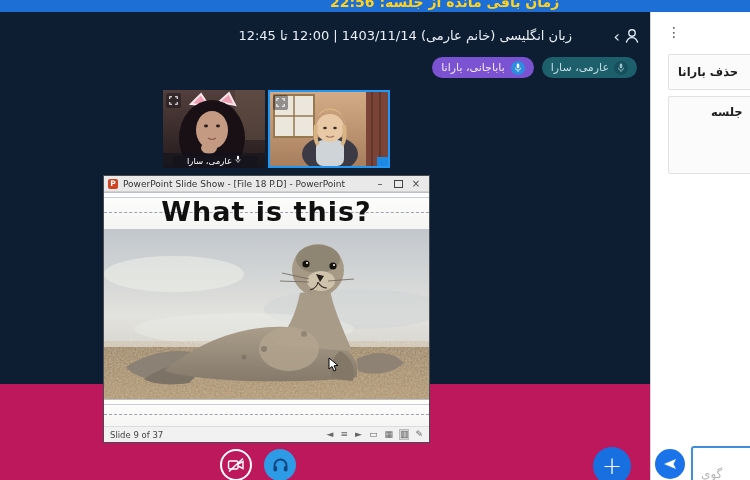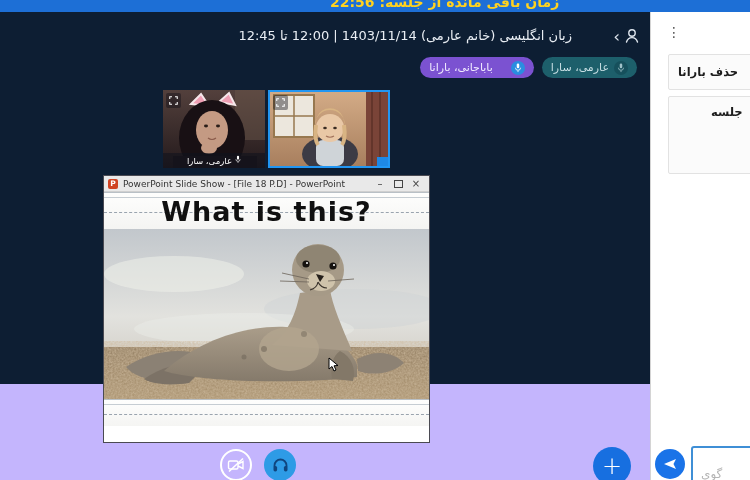--- a/index.html
+++ b/index.html
@@ -1,33 +1,33 @@
 <!DOCTYPE html>
 <html><head>
 <meta charset="utf-8">
 <style>
   html,body{margin:0;padding:0;}
   body{font-family:"DejaVu Sans","Liberation Sans",sans-serif;}
-  .screen{position:relative;width:750px;height:480px;overflow:hidden;background:#c4b5fd;}
+  .screen{position:relative;width:750px;height:480px;overflow:hidden;background:#be185d;}
 
   
   .topbar{position:absolute;left:0;top:0;width:750px;height:12px;background:#1d6fd6;overflow:hidden;z-index:30;}
   .topbar-text{position:absolute;left:330px;top:-6px;font-size:14px;font-weight:700;color:#ffd21f;white-space:nowrap;}
 
   
   .main{position:absolute;left:0;top:12px;width:650px;height:372px;background:#0d1e33;}
 
   .header-title{position:absolute;top:16px;right:78px;font-size:13px;color:#e9eef4;white-space:nowrap;direction:rtl;}
   .participants-toggle{position:absolute;top:12px;right:8px;width:44px;height:28px;display:flex;align-items:center;justify-content:flex-end;gap:2px;color:#dfe6ee;cursor:pointer;}
   .participants-toggle .chev{font-size:16px;line-height:1;margin-top:-2px;}
 
   
   .pills{position:absolute;top:45px;right:13px;display:flex;flex-direction:row;gap:8px;}
   .pill{height:21px;border-radius:11px;display:flex;align-items:center;padding:0 9px;font-size:11px;white-space:nowrap;direction:rtl;}
-  .pill-purple{background:#7b52d1;color:#f1ebff;gap:18px;justify-content:flex-end;}
+  .pill-purple{background:#7b52d1;color:#f1ebff;gap:6px;justify-content:flex-end;}
   .pill-teal{background:#1d5f6b;color:#c8dfe4;gap:5px;}
   .mic-badge{width:14px;height:14px;border-radius:50%;display:flex;align-items:center;justify-content:center;flex:0 0 auto;}
   .mic-badge.blue{background:#2a8de0;}
   .mic-badge.dim{background:#16505c;}
 
   
   .video{position:absolute;top:78px;height:78px;background:#222;overflow:hidden;}
   .video-left{left:163px;width:102px;}
   .video-right{left:268px;width:122px;border:2px solid #2196f3;height:74px;width:118px;}
   .video svg.scene{position:absolute;left:0;top:0;}
@@ -271,20 +271,32 @@
             <span class="rule-dash"></span>
         </div>
       </div>
 
       <span class="cursor-arrow">
         <svg width="11" height="16" viewBox="0 0 11 16">
             <path d="M1 1 L1 12 L4 9.5 L6 14 L8 13 L6 8.8 L10 8.5 Z" fill="#fff" stroke="#000" stroke-width="1"></path>
           </svg>
       </span>
 
+      <div class="ppt-statusbar">
+        <span class="slide-status">Slide 9 of 37</span>
+        <span class="status-icons">
+          <span class="status-icon">◄</span>
+          <span class="status-icon">≡</span>
+          <span class="status-icon">►</span>
+          <span class="status-icon">▭</span>
+          <span class="status-icon">▦</span>
+          <span class="status-icon active">▥</span>
+          <span class="status-icon">✎</span>
+        </span>
+      </div>
     </div>
 
     <div class="btn-circle btn-camera">
       <svg width="18" height="16" viewBox="0 0 18 16">
           <rect x="1.5" y="4" width="9.5" height="8" rx="1.5" fill="none" stroke="#fff" stroke-width="1.4"></rect>
           <path d="M11 7 L16 4.5 v7 L11 9" fill="none" stroke="#fff" stroke-width="1.4"></path>
           <line x1="2" y1="14.5" x2="16" y2="1.5" stroke="#fff" stroke-width="1.6"></line>
         </svg>
     </div>
     <div class="btn-circle btn-headphones">

